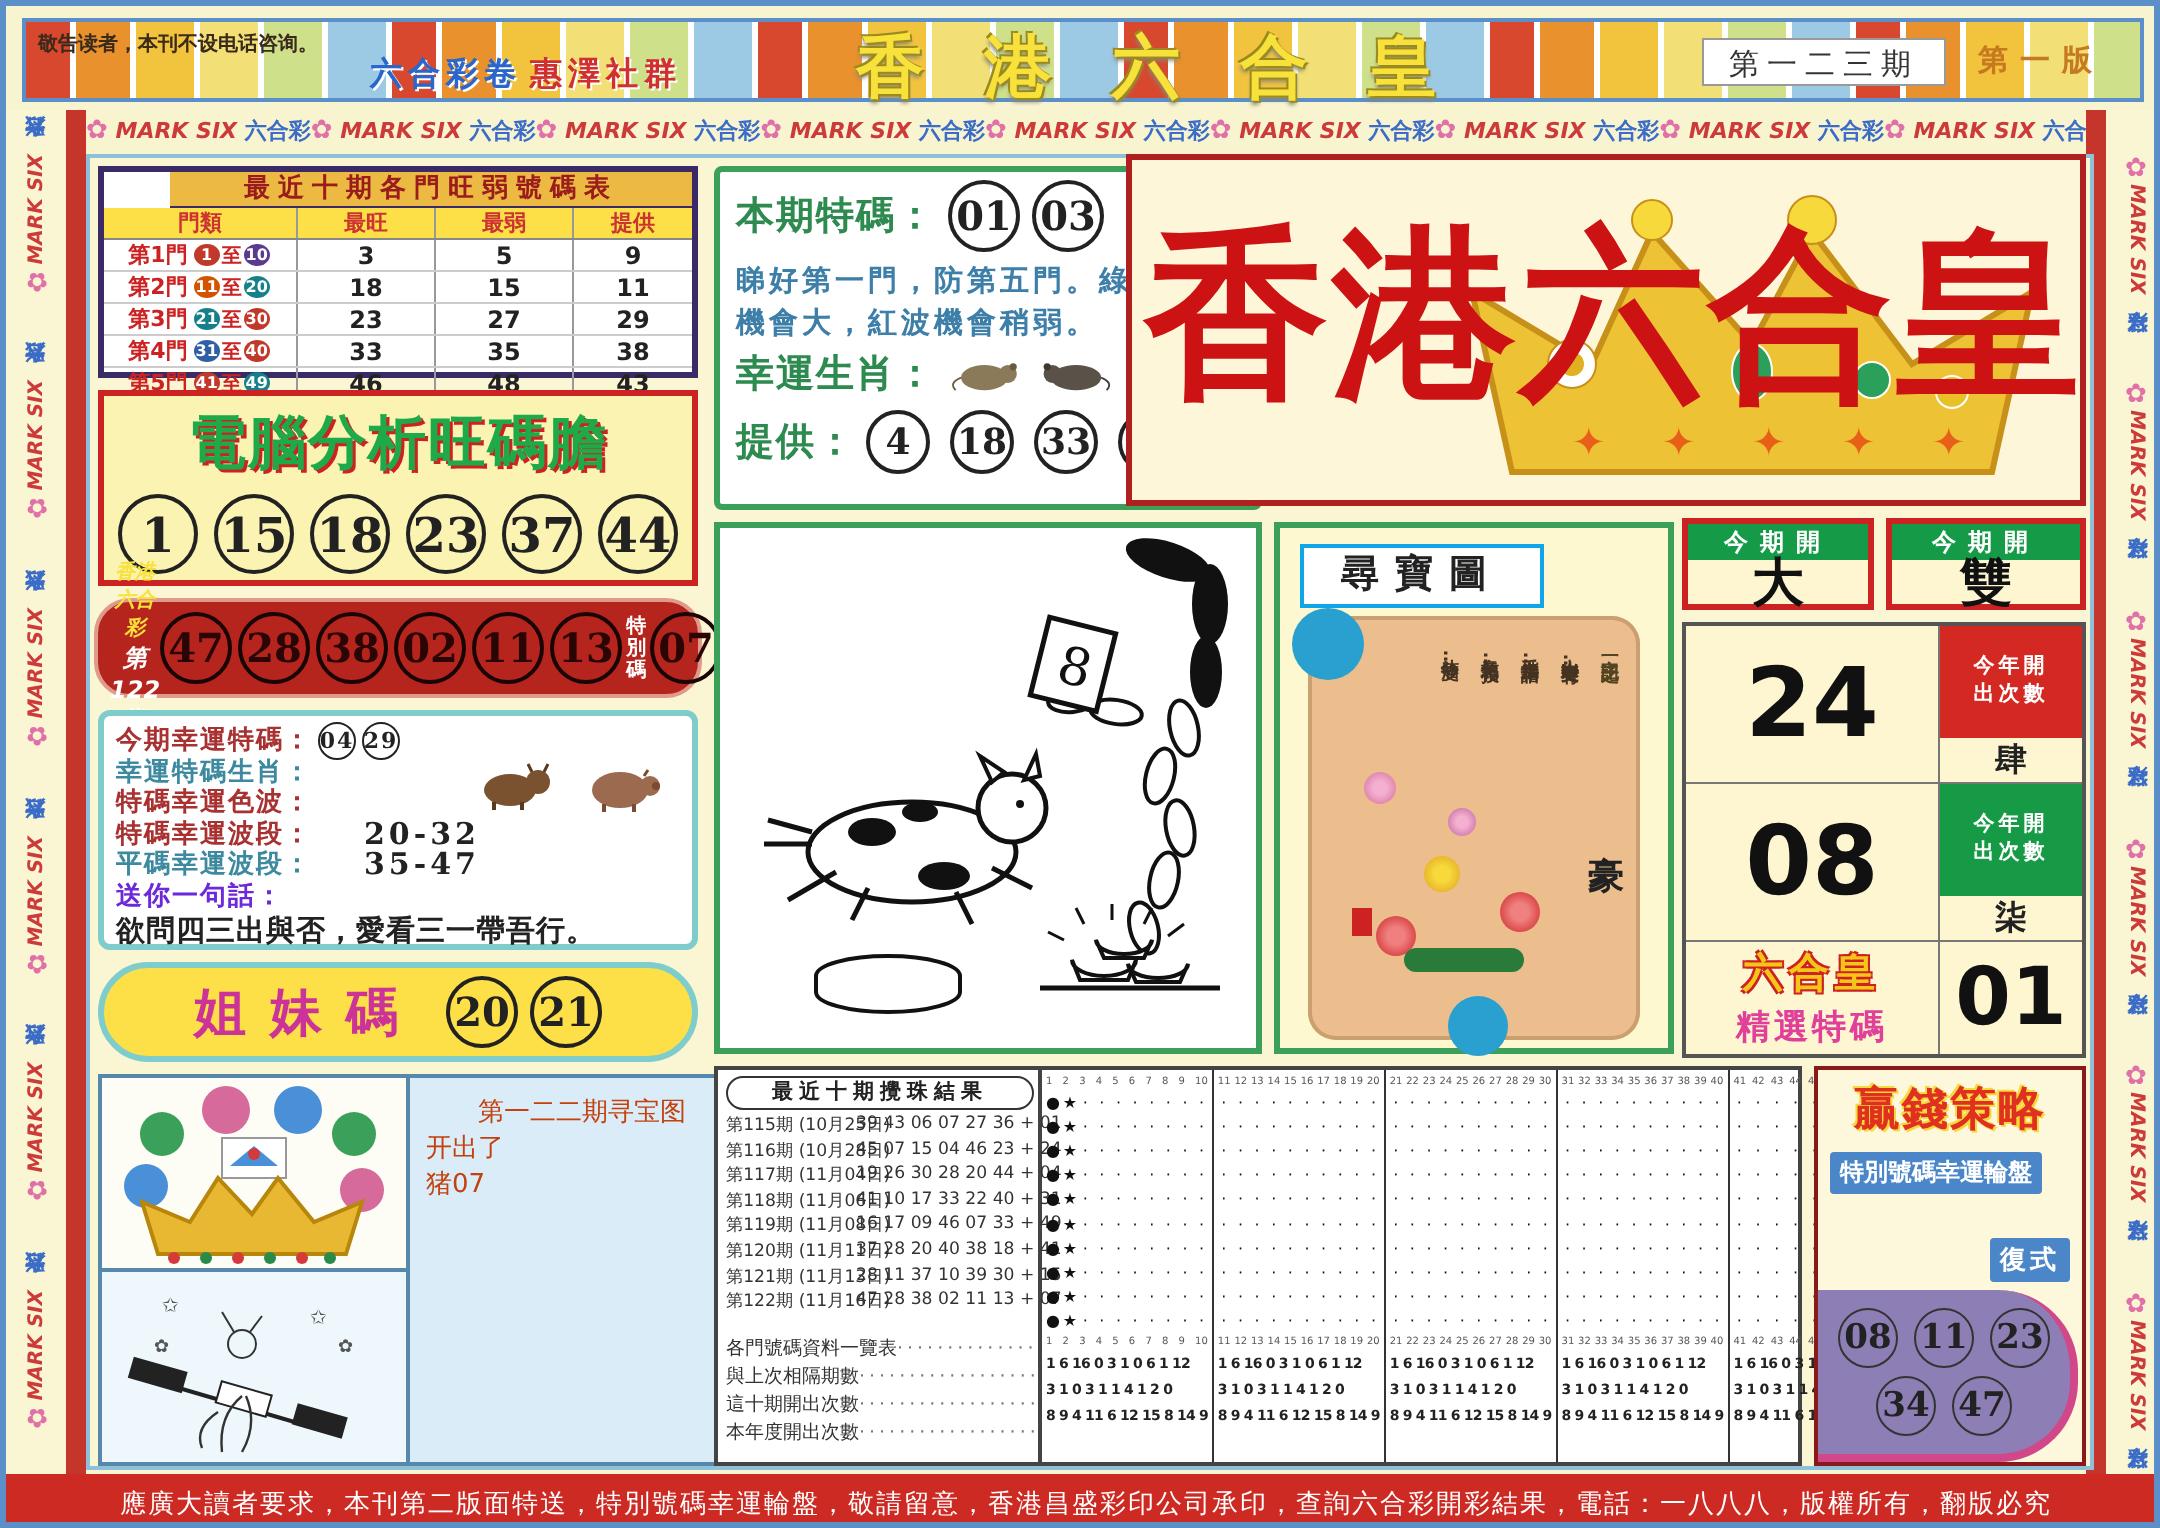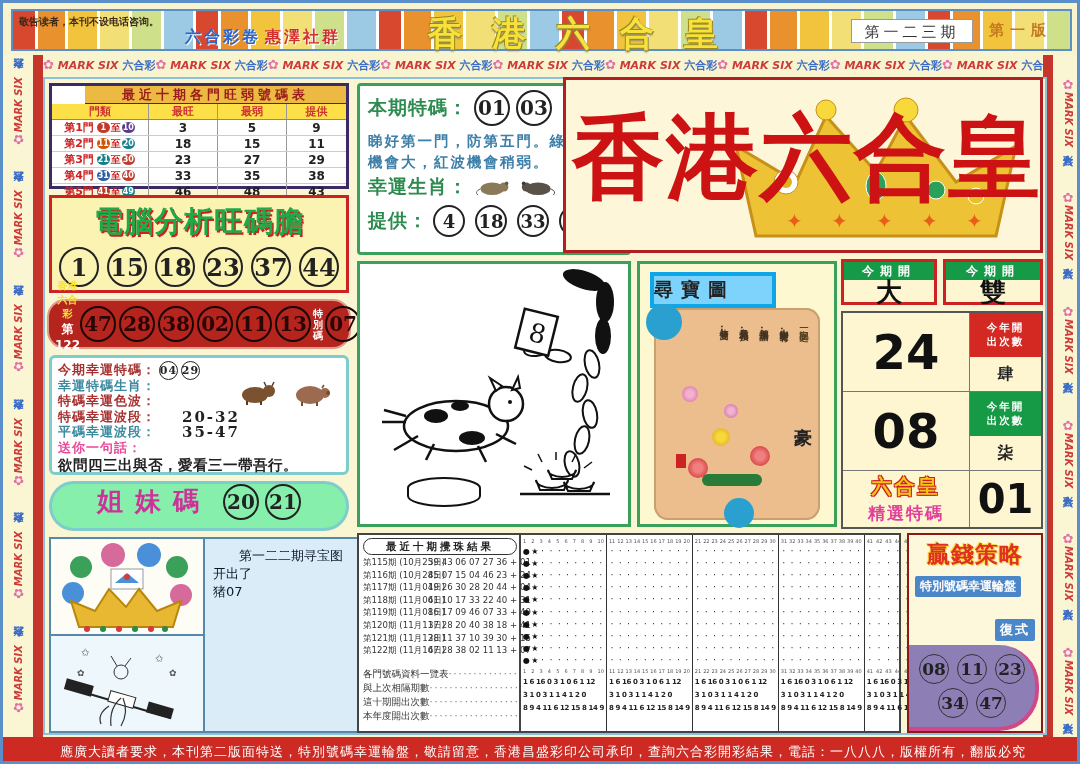--- a/index.html
+++ b/index.html
@@ -42,61 +42,61 @@
   .oval{display:inline-flex;width:13px;height:11px;border-radius:50%;color:#fff;font-size:8px;align-items:center;justify-content:center;margin:0 1px;}
   .zhi{color:#cc2222;font-size:10px;}
   
   .cbox{left:46px;top:192px;width:300px;height:98px;border:3px solid #cc2222;background:#fbf3b2;text-align:center;}
   .ctitle{margin-top:4px;font-size:29px;font-weight:bold;color:#1faa4a;letter-spacing:1px;text-shadow:1.5px 1.5px 0 #cc2222;font-family:"DejaVu Serif","Liberation Serif",serif;}
   .circ{display:inline-flex;align-items:center;justify-content:center;border:2px solid #222;border-radius:50%;font-weight:bold;color:#222;background:transparent;font-family:"DejaVu Serif","Liberation Serif",serif;}
   .crow{display:flex;justify-content:center;gap:8px;margin-top:5px;}
   .crow .circ{width:36px;height:36px;font-size:24px;}
   
   .banner{left:44px;top:296px;width:304px;height:50px;background:#b5251d;border:2px solid #e09a8a;border-radius:18px;display:flex;align-items:center;padding:0 6px;}
-  .bleft{width:58px;text-align:center;}
+  .bleft{width:58px;text-align:center;font-style:italic;}
   .bl1{font-size:10px;color:#f7e13a;font-weight:bold;}
   .bl2{font-size:12px;color:#fff;font-weight:bold;}
   .bnums{display:flex;gap:3px;}
   .bnums .circ{width:32px;height:32px;font-size:20px;border-color:#1a0505;color:#2a0505;}
   .bspec{width:15px;font-size:10px;color:#fff;font-weight:bold;line-height:1.1;margin:0 2px;text-align:left;}
   
   .lucky{left:46px;top:352px;width:300px;height:120px;border:3px solid #7ecccc;border-radius:6px;background:#fff;padding:3px 6px;font-family:"DejaVu Serif","Liberation Serif",serif;}
   .lline{height:15.5px;display:flex;align-items:flex-start;font-size:13px;font-weight:bold;letter-spacing:1px;}
   .tone-red{color:#a83232;}
   .tone-teal{color:#3d8aa0;}
-  .tone-green{color:#ec4899;}
+  .tone-green{color:#6d28d9;}
   .lval{color:#222;font-size:15px;margin-left:26px;letter-spacing:2px;}
   .lline .circ{width:17px;height:17px;font-size:11px;margin-left:3px;border-width:1.5px;}
   .saying{margin-top:2px;font-size:14.5px;color:#222;font-weight:bold;letter-spacing:0.5px;}
   .animals{position:absolute;right:14px;top:22px;display:flex;gap:14px;}
   
-  .sister{left:46px;top:478px;width:300px;height:50px;border:3px solid #7ecccc;border-radius:25px;background:#86efac;display:flex;justify-content:center;gap:12px;}
+  .sister{left:46px;top:478px;width:300px;height:50px;border:3px solid #7ecccc;border-radius:25px;background:#fde047;display:flex;align-items:center;justify-content:center;gap:12px;}
   .stitle{font-size:26px;font-weight:bold;color:#cc3399;letter-spacing:12px;font-family:"DejaVu Serif","Liberation Serif",serif;}
   .sister .circ{width:32px;height:32px;font-size:20px;}
   
   .blblock{left:46px;top:534px;width:314px;height:196px;border:2px solid #5588aa;display:flex;background:#d9ecf7;}
   .blimgs{width:152px;display:flex;flex-direction:column;border-right:2px solid #5588aa;}
   .imgbox{flex:1;background:#eef7fb;overflow:hidden;}
   .imgbox.top{border-bottom:2px solid #5588aa;background:#fdfdf6;}
-  .blnote{flex:1;padding:8px 8px;font-size:13px;color:#0f172a;}
+  .blnote{flex:1;padding:8px 8px;font-size:13px;color:#c2410c;}
   .blnote .n1{text-indent:2em;}
   
   .special{left:354px;top:80px;width:274px;height:172px;border:3px solid #3aa05a;border-radius:4px;background:#fff;padding:4px 8px;font-family:"DejaVu Serif","Liberation Serif",serif;}
   .sline1{display:flex;align-items:center;gap:6px;}
   .slabel{font-size:19px;font-weight:bold;color:#2e8b50;letter-spacing:1px;}
   .sline1 .circ{width:32px;height:32px;font-size:20px;}
   .scomment{margin-top:4px;font-size:14.5px;font-weight:bold;color:#3d7fa8;letter-spacing:2px;line-height:1.45;}
   .szline{display:flex;align-items:center;gap:8px;margin-top:2px;}
   .sprovide{display:flex;align-items:center;gap:5px;margin-top:5px;}
   .sprovide .circ{width:28px;height:28px;font-size:18px;}
   
   .cartoon{left:354px;top:258px;width:274px;height:266px;border:3px solid #3aa05a;background:#fff;}
   
   .treasure{left:634px;top:258px;width:200px;height:266px;border:3px solid #3aa05a;background:#fdf8d0;}
-  .ttl{position:absolute;left:10px;top:8px;width:118px;height:28px;background:#7dd3fc;border:4px solid #0ea5e9;font-size:19px;font-weight:bold;color:#222;letter-spacing:8px;line-height:27px;font-family:"DejaVu Serif","Liberation Serif",serif;}
+  .ttl{position:absolute;left:10px;top:8px;width:118px;height:28px;background:#ffffff;border:2px solid #0ea5e9;text-align:center;font-size:19px;font-weight:bold;color:#222;letter-spacing:8px;line-height:27px;font-family:"DejaVu Serif","Liberation Serif",serif;}
   .scroll{position:absolute;left:14px;top:44px;width:166px;height:212px;background:#ecbe8e;border-radius:14px;box-shadow:inset 0 0 0 2px #caa070;}
   .curl{position:absolute;width:36px;height:36px;border-radius:50%;background:#2aa0d0;}
   .poem{position:absolute;right:10px;top:14px;display:flex;flex-direction:row-reverse;gap:7px;}
   .pcol{writing-mode:vertical-rl;font-size:9px;color:#443322;font-weight:bold;letter-spacing:1px;}
   .pcol.first{color:#554422;}
   .bigword{position:absolute;right:8px;top:118px;font-size:18px;font-weight:bold;color:#222;font-family:"DejaVu Serif","Liberation Serif",serif;}
   .seal{position:absolute;left:22px;bottom:52px;width:10px;height:14px;background:#c22;}
   .flower{position:absolute;border-radius:50%;}
   
   .logo{left:560px;top:74px;width:480px;height:176px;border:3px solid #b02020;background:#fdf6d8;overflow:hidden;}
@@ -105,21 +105,21 @@
   .open{top:256px;height:46px;border:3px solid #cc2222;background:#fdf6d0;display:flex;flex-direction:column;}
   .open .obar{height:18px;background:#159a47;color:#fff;font-size:12px;font-weight:bold;text-align:center;letter-spacing:6px;line-height:18px;}
   .open .oval2{flex:1;text-align:center;font-size:26px;font-weight:bold;color:#111;line-height:24px;font-family:"DejaVu Serif","Liberation Serif",serif;}
   .open.l{left:838px;width:96px;}
   .open.r{left:940px;width:100px;}
   .grid{left:838px;top:308px;width:202px;height:218px;border:2px solid #555;background:#fdf6d0;display:flex;flex-direction:column;}
   .grow{display:flex;border-bottom:1px solid #777;}
   .grow:last-child{border-bottom:none;}
   .gbig{width:126px;display:flex;align-items:center;justify-content:center;font-size:48px;font-weight:bold;color:#111;}
   .gside{flex:1;border-left:1px solid #777;display:flex;flex-direction:column;}
-  .glabel{height:44px;color:#fff;font-size:10.5px;font-weight:bold;display:flex;flex-direction:column;align-items:center;justify-content:center;line-height:1.3;letter-spacing:2px;}
+  .glabel{height:56px;color:#fff;font-size:10.5px;font-weight:bold;display:flex;flex-direction:column;align-items:center;justify-content:center;line-height:1.3;letter-spacing:2px;}
   .glabel.red{background:#d42822;}
   .glabel.green{background:#169a46;}
   .gcount{flex:1;display:flex;align-items:center;justify-content:center;font-size:16px;font-weight:bold;color:#222;font-family:"DejaVu Serif","Liberation Serif",serif;}
   .gbrand{width:126px;display:flex;flex-direction:column;align-items:center;justify-content:center;gap:2px;}
   .brand1{font-size:20px;font-weight:bold;color:#f5c518;letter-spacing:3px;text-shadow:-1px -1px 0 #cc2222,1px -1px 0 #cc2222,-1px 1px 0 #cc2222,1px 1px 0 #cc2222;}
   .brand2{font-size:17px;font-weight:bold;color:#e0409a;letter-spacing:2px;}
   .gpick{flex:1;border-left:1px solid #777;display:flex;align-items:center;justify-content:center;font-size:40px;font-weight:bold;color:#111;}
   
   .results{left:354px;top:530px;width:544px;height:200px;border:2px solid #444;background:#fff;display:flex;}
   .rleft{width:154px;padding:3px 2px 2px 4px;border-right:2px solid #444;}

